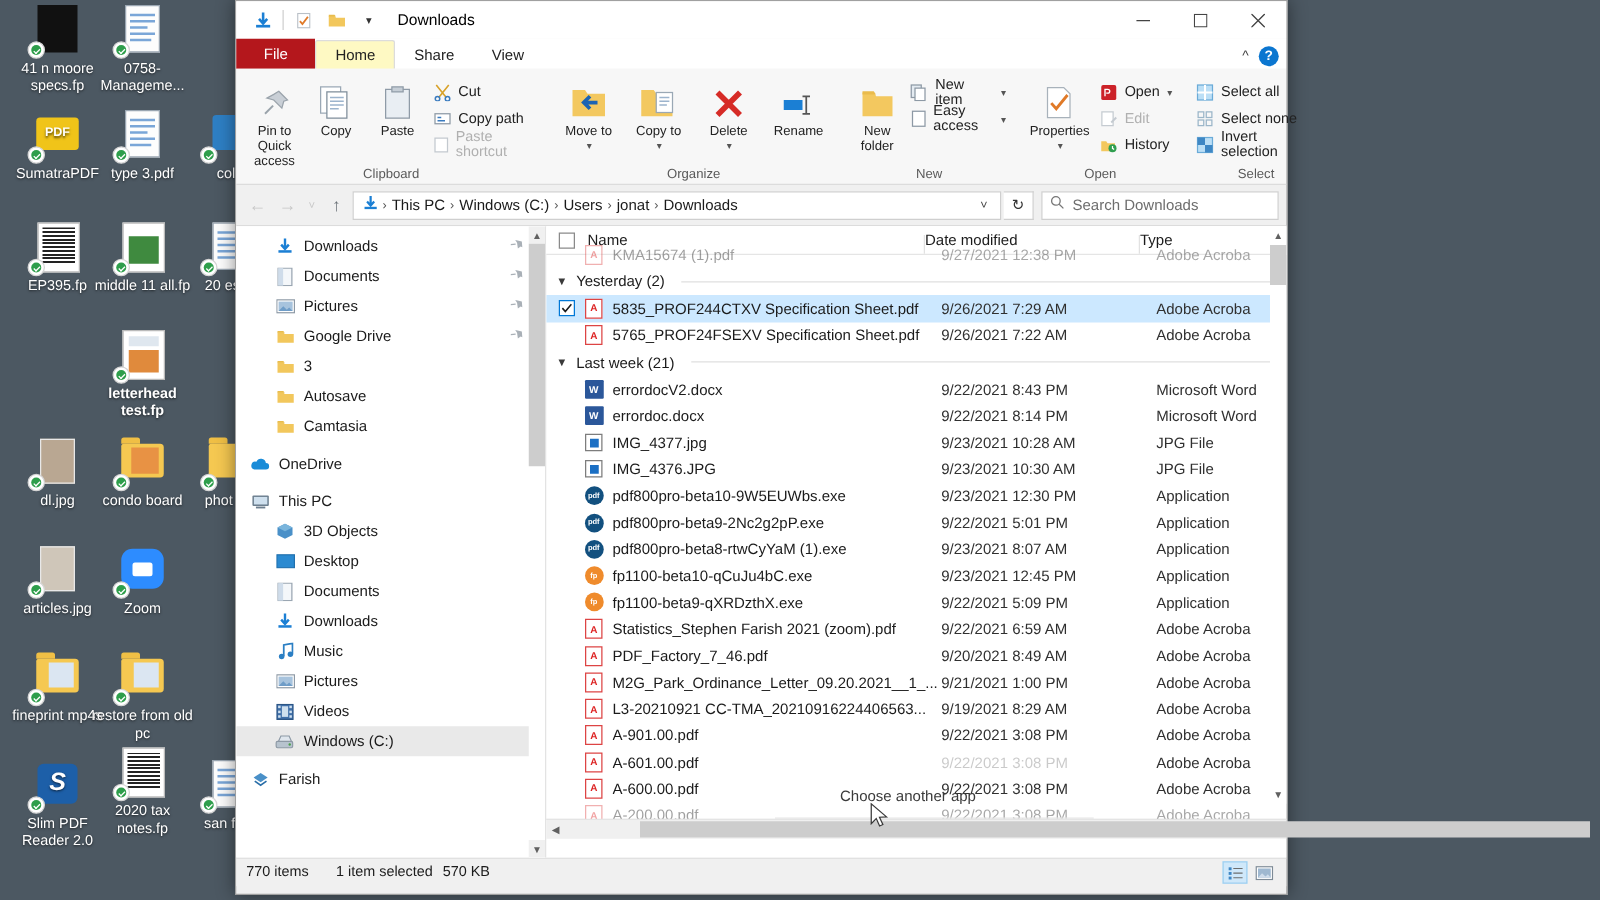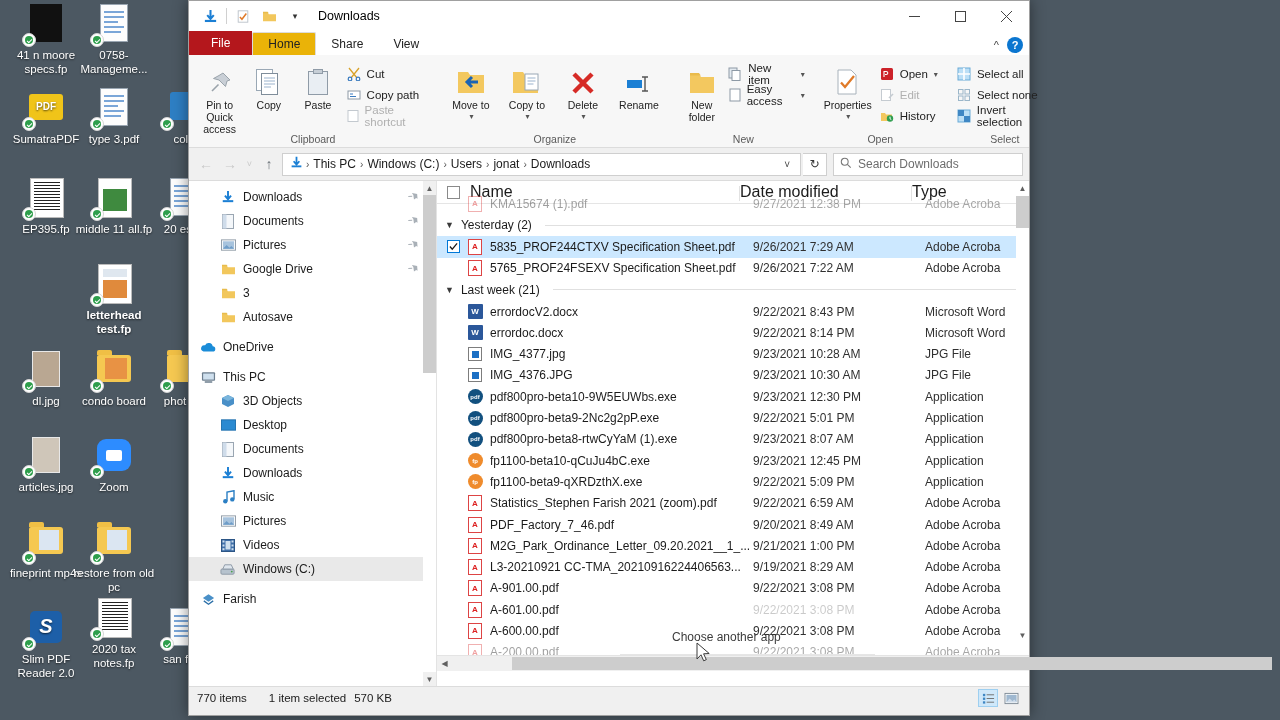--- a/index.html
+++ b/index.html
@@ -47,21 +47,21 @@
   .qat .qi{width:26px;height:22px;display:flex;align-items:center;justify-content:center;}
   .qsep{width:1px;height:16px;background:#d0d0d0;margin:0 3px;}
   .wtitle{font-size:12.5px;color:#000;margin-left:10px;}
   .wbtns{position:absolute;right:0;top:0;display:flex;height:30px;}
   .wbtn{width:46px;height:30px;display:flex;align-items:center;justify-content:center;color:#333;}
 
   
   .tabsrow{height:24px;background:#fff;display:flex;align-items:flex-end;position:relative;}
   .tab{font-size:12px;padding:4px 15px 4px;color:#222;}
   .tab.file{background:#b4171c;color:#fff;padding:5px 22px 5px;font-size:12px;}
-  .tab.active{background:#eab308;border:1px solid #dcdcdc;border-bottom:none;
+  .tab.active{background:#fef9c3;border:1px solid #dcdcdc;border-bottom:none;
               border-radius:2px 2px 0 0;}
   .tright{position:absolute;right:6px;bottom:2px;display:flex;align-items:center;gap:8px;}
   .helpo{width:16px;height:16px;border-radius:50%;background:#0b76d0;color:#fff;font-size:11px;
          display:flex;align-items:center;justify-content:center;font-weight:bold;}
 
   
   .ribbon{height:92px;background:#f7f7f7;border-bottom:1px solid #dcdcdc;display:flex;position:relative;}
   .rgroup{position:relative;display:flex;flex-direction:column;align-items:center;
           padding:4px 6px 0;}
   .rgroup .gbody{display:flex;align-items:flex-start;height:72px;}
@@ -104,21 +104,21 @@
   .pin{position:absolute;right:18px;color:#9aa0a6;font-size:11px;transform:rotate(40deg);}
   .navscroll{position:absolute;right:0;top:0;width:13px;height:100%;background:#fff;}
   .navscroll .up,.navscroll .dn{height:14px;display:flex;align-items:center;justify-content:center;
         font-size:8px;color:#606060;background:#f0f0f0;}
   .navscroll .dn{position:absolute;bottom:0;width:13px;}
   .navthumb{position:absolute;top:14px;left:0;width:13px;height:178px;background:#cdcdcd;}
 
   
   .listpane{flex:1;position:relative;background:#fff;border-left:1px solid #e3e3e3;}
   .colhdr{height:22px;display:flex;align-items:center;border-bottom:1px solid #e5e5e5;
-          font-size:16px;color:#1b1b1b;background:#fff;position:relative;}
+          font-size:12px;color:#1b1b1b;background:#fff;position:relative;}
   .chk{width:13px;height:13px;border:1px solid #8a8a8a;margin-left:10px;margin-right:10px;box-sizing:border-box;}
   .ch{position:relative;padding-left:0;}
   .ch.name{width:270px;}
   .ch.date{width:172px;}
   .ch.type{flex:1;}
   .colsep{position:absolute;right:0;top:3px;height:15px;width:1px;background:#e2e2e2;}
   .rows{position:relative;height:462px;overflow:hidden;}
   .frow{height:21.3px;display:flex;align-items:center;font-size:12px;color:#1b1b1b;position:relative;}
   .frow.sel{background:#cce8ff;}
   .frow .cbox{width:13px;height:13px;border:1px solid #0078d7;background:#fff;margin-left:10px;
@@ -763,20 +763,29 @@
               <span>3</span>
             </div>
             <div class="nrow ind1">
               <span class="nico">
                 <svg width="15" height="13" viewBox="0 0 16 14">
                   <path d="M1 3h5l1.3 1.6H15V12H1z" fill="#f2c75c"></path>
                   <path d="M1 2h5l1.2 1.4H1z" fill="#e8bc4c"></path>
                 </svg>
               </span>
               <span>Autosave</span>
+            </div>
+            <div class="nrow ind1">
+              <span class="nico">
+                <svg width="15" height="13" viewBox="0 0 16 14">
+                  <path d="M1 3h5l1.3 1.6H15V12H1z" fill="#f2c75c"></path>
+                  <path d="M1 2h5l1.2 1.4H1z" fill="#e8bc4c"></path>
+                </svg>
+              </span>
+              <span>Camtasia</span>
             </div>
             <div style="height: 6px;"></div>
             <div class="nrow">
               <span class="nico">
                 <svg width="16" height="12" viewBox="0 0 16 12">
                   <path d="M3.5 10.5h9.2a2.6 2.6 0 000-5.2 4 4 0 00-7.6-1 3 3 0 00-1.6 6.2z" fill="#1a8cd8"></path>
                 </svg>
               </span>
               <span>OneDrive</span>
             </div>

